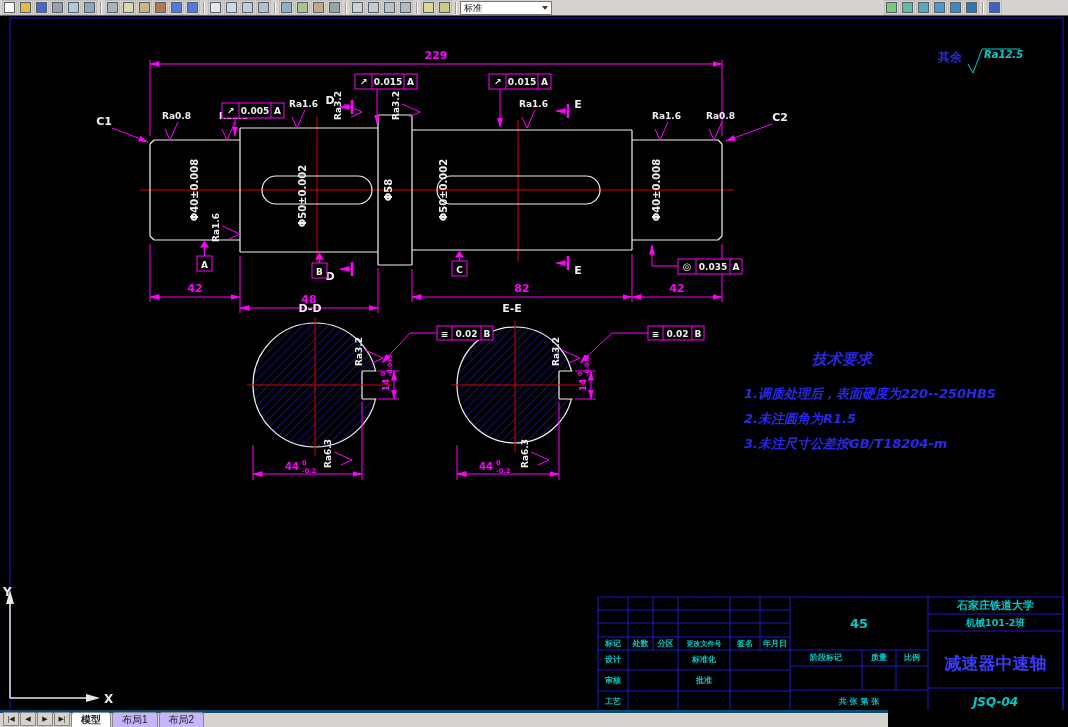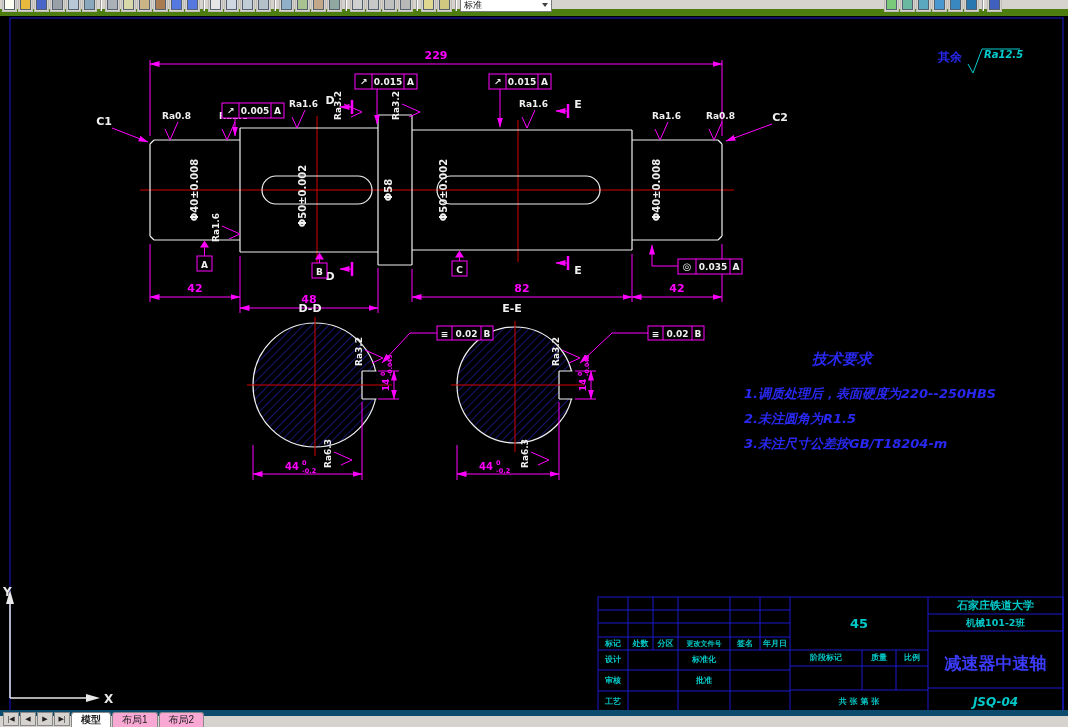--- a/index.html
+++ b/index.html
@@ -1,37 +1,37 @@
 <!DOCTYPE html>
 <html><head>
 <meta charset="utf-8">
 <style>
   html,body{margin:0;padding:0;background:#000;}
   body{font-family:"Liberation Sans",sans-serif;}
   .window{position:relative;width:1068px;height:727px;overflow:hidden;background:#000;}
   
   .toolbar{position:absolute;top:0;left:0;width:1068px;height:16px;background:#d6d3ce;
-           border-bottom:7px solid #4d7c0f;display:flex;align-items:center;padding:0 2px;gap:1px;box-sizing:border-box;}
+           border-bottom:1px solid #4d7c0f;display:flex;align-items:center;padding:0 2px;gap:1px;box-sizing:border-box;}
   .tbicon{width:13px;height:13px;flex:0 0 auto;display:flex;align-items:center;justify-content:center;
           border:1px solid #c0bdb8;background:#d6d3ce;}
   .tbicon .glyph{width:9px;height:9px;border:1px solid #55606e;}
   .tbsep{width:1px;height:12px;background:#9a9a9a;border-right:1px solid #ffffff;margin:0 2px;flex:0 0 auto;}
   .tbcombo{height:12px;width:84px;background:#ffffff;border:1px solid #7a7a7a;font-size:9px;line-height:12px;
            display:flex;align-items:center;justify-content:space-between;padding:0 3px;flex:0 0 auto;color:#111;}
   .caret{width:0;height:0;border-left:3px solid transparent;border-right:3px solid transparent;border-top:4px solid #404040;}
   
   .canvas{position:absolute;top:16px;left:0;width:1068px;height:694px;background:#000;font-weight:bold;}
   svg text{font-family:"DejaVu Sans",sans-serif;}
   
-  .tabbar{position:absolute;bottom:0;left:0;width:1068px;height:17px;background:#d6d3ce;border-top:6px solid #0c4a6e;
+  .tabbar{position:absolute;bottom:0;left:0;width:888px;height:17px;background:#d6d3ce;border-top:3px solid #0c4a6e;
           display:flex;align-items:flex-end;padding-left:3px;box-sizing:border-box;gap:1px;}
   .tabnav{font-size:7px;width:14px;height:12px;background:#d6d3ce;border:1px solid #888;color:#222;
           display:flex;align-items:center;justify-content:center;margin-bottom:1px;flex:0 0 auto;}
   .tab{font-size:10px;line-height:12px;padding:1px 9px 1px 9px;border:1px solid #888;border-bottom:none;
-       background:#f9a8d4;color:#222;flex:0 0 auto;border-radius:3px 3px 0 0;}
+       background:#c4b5fd;color:#222;flex:0 0 auto;border-radius:3px 3px 0 0;}
   .tab.active{background:#ffffff;font-weight:bold;}
 </style>
 </head>
 <body>
 
 <div class="window">
 
   <div class="toolbar">
       <div class="tbicon">
         <div class="glyph" style="background: rgb(253, 253, 240);"></div>

